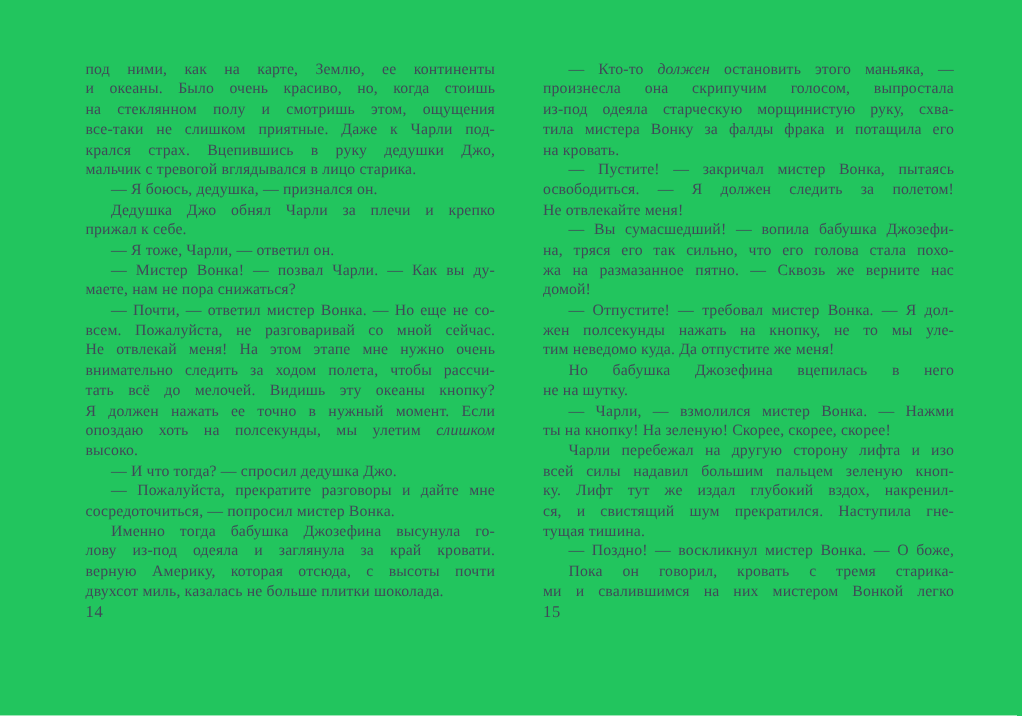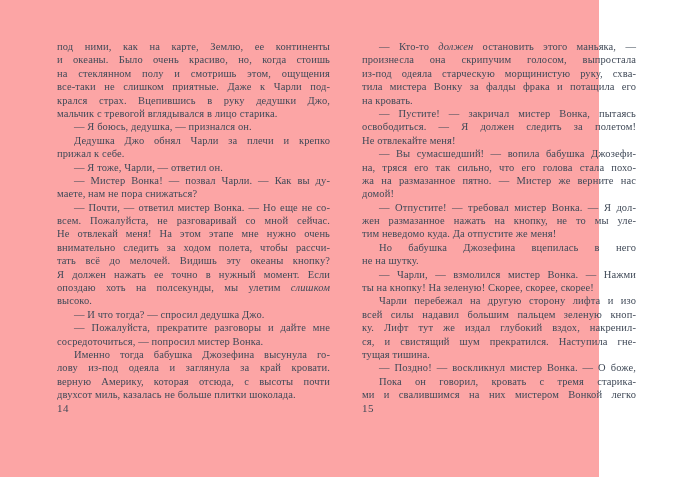--- a/index.html
+++ b/index.html
@@ -5,23 +5,23 @@
   html, body {
     margin: 0;
     padding: 0;
     width: 681px;
     height: 477px;
     overflow: hidden;
     background: #ffffff;
   }
   .spread {
     position: relative;
-    width: 599px;
+    width: 681px;
     height: 477px;
-    background: #fca5a5;
+    background: #22c55e;
     font-family: "Liberation Serif", "DejaVu Serif", serif;
     color: #404a58;
   }
   .page {
     position: absolute;
     top: 40px;
   }
   .page-left  { left: 57px;  width: 273px; }
   .page-right { left: 362px; width: 274px; }
   .para { margin: 0; padding: 0; }
@@ -108,26 +108,26 @@
           <div class="line last">на кровать.</div>
         </div>
         <div class="para">
           <div class="line indent">— Пустите! — закричал мистер Вонка, пытаясь</div>
           <div class="line">освободиться. — Я должен следить за полетом!</div>
           <div class="line last">Не отвлекайте меня!</div>
         </div>
         <div class="para">
           <div class="line indent">— Вы сумасшедший! — вопила бабушка Джозефи-</div>
           <div class="line">на, тряся его так сильно, что его голова стала похо-</div>
-          <div class="line">жа на размазанное пятно. — Мистер же верните нас</div>
+          <div class="line">жа на размазанное пятно. — Сквозь же верните нас</div>
           <div class="line last">домой!</div>
         </div>
         <div class="para">
           <div class="line indent">— Отпустите! — требовал мистер Вонка. — Я дол-</div>
-          <div class="line">жен размазанное нажать на кнопку, не то мы уле-</div>
+          <div class="line">жен полсекунды нажать на кнопку, не то мы уле-</div>
           <div class="line last">тим неведомо куда. Да отпустите же меня!</div>
         </div>
         <div class="para">
           <div class="line indent">Но бабушка Джозефина вцепилась в него</div>
           <div class="line last">не на шутку.</div>
         </div>
         <div class="para">
           <div class="line indent">— Чарли, — взмолился мистер Вонка. — Нажми</div>
           <div class="line last">ты на кнопку! На зеленую! Скорее, скорее, скорее!</div>
         </div>

